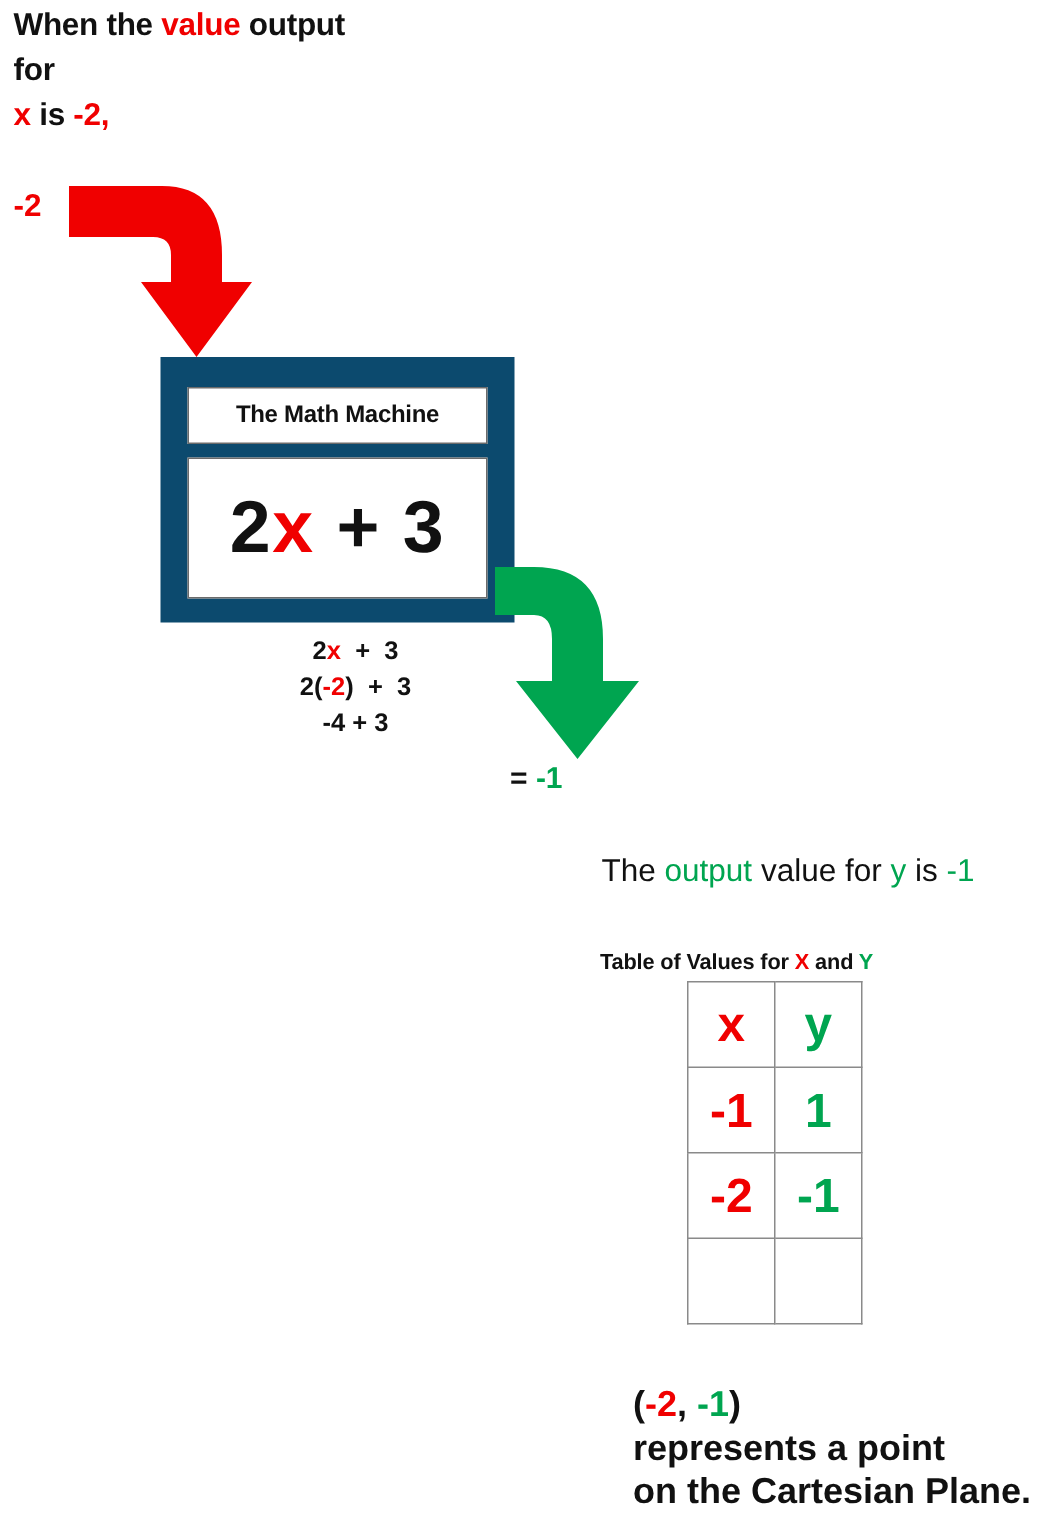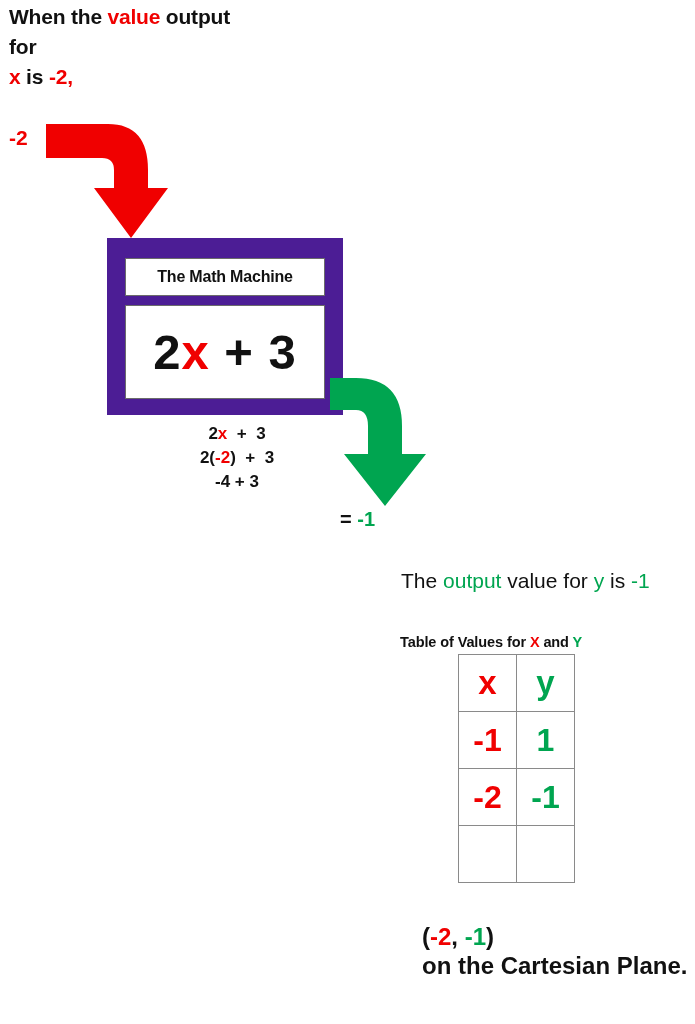--- a/index.html
+++ b/index.html
@@ -59,21 +59,21 @@
   #input-arrow { left: 46px; top: 118px; }
   #output-arrow { left: 330px; top: 378px; }
 
   
   #machine-box {
     position: absolute;
     left: 107px;
     top: 238px;
     width: 236px;
     height: 177px;
-    background: #4c1d95;
+    background: #0c4a6e;
     box-sizing: border-box;
     padding: 20px 18px 18px 18px;
   }
   #machine-title-plate {
     background: #ffffff;
     border: 1px solid #6b6b6b;
     height: 36px;
     display: flex;
     align-items: center;
     justify-content: center;
@@ -236,16 +236,17 @@
       </tr>
       <tr>
         <td class="red"></td>
         <td class="green"></td>
       </tr>
     </tbody>
   </table>
 
   <div id="closing-statement">
     <span class="ln"><span class="black">(</span><span class="red">-2</span><span class="black">, </span><span class="green">-1</span><span class="black">)</span></span>
+    <span class="ln black">represents a point</span>
     <span class="ln black">on the Cartesian Plane.</span>
   </div>
 
 </div>
 
 </body></html>

